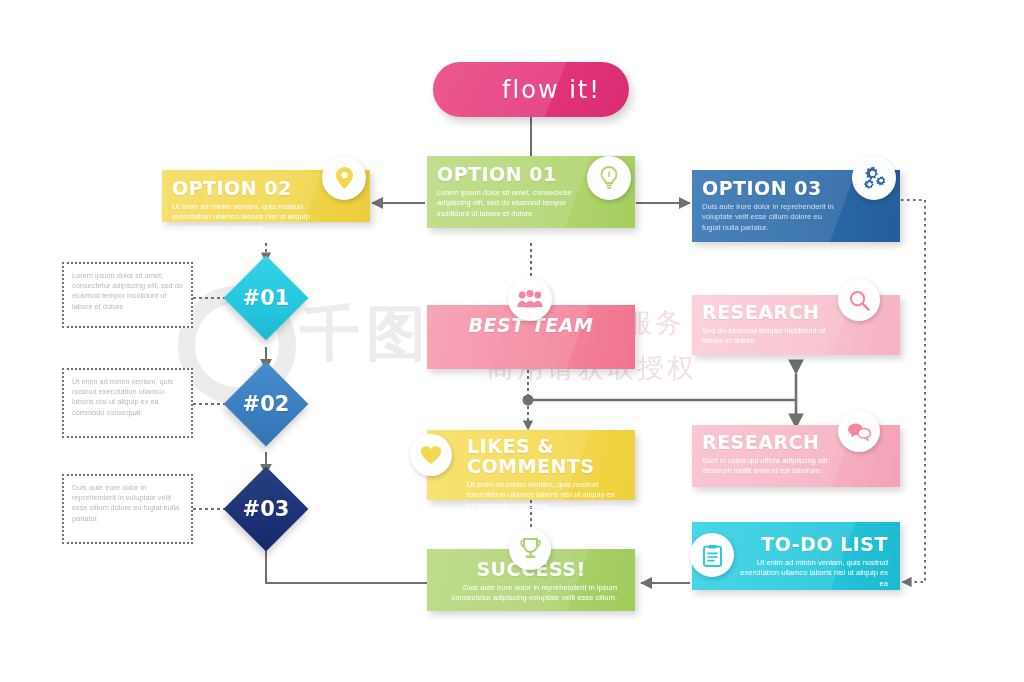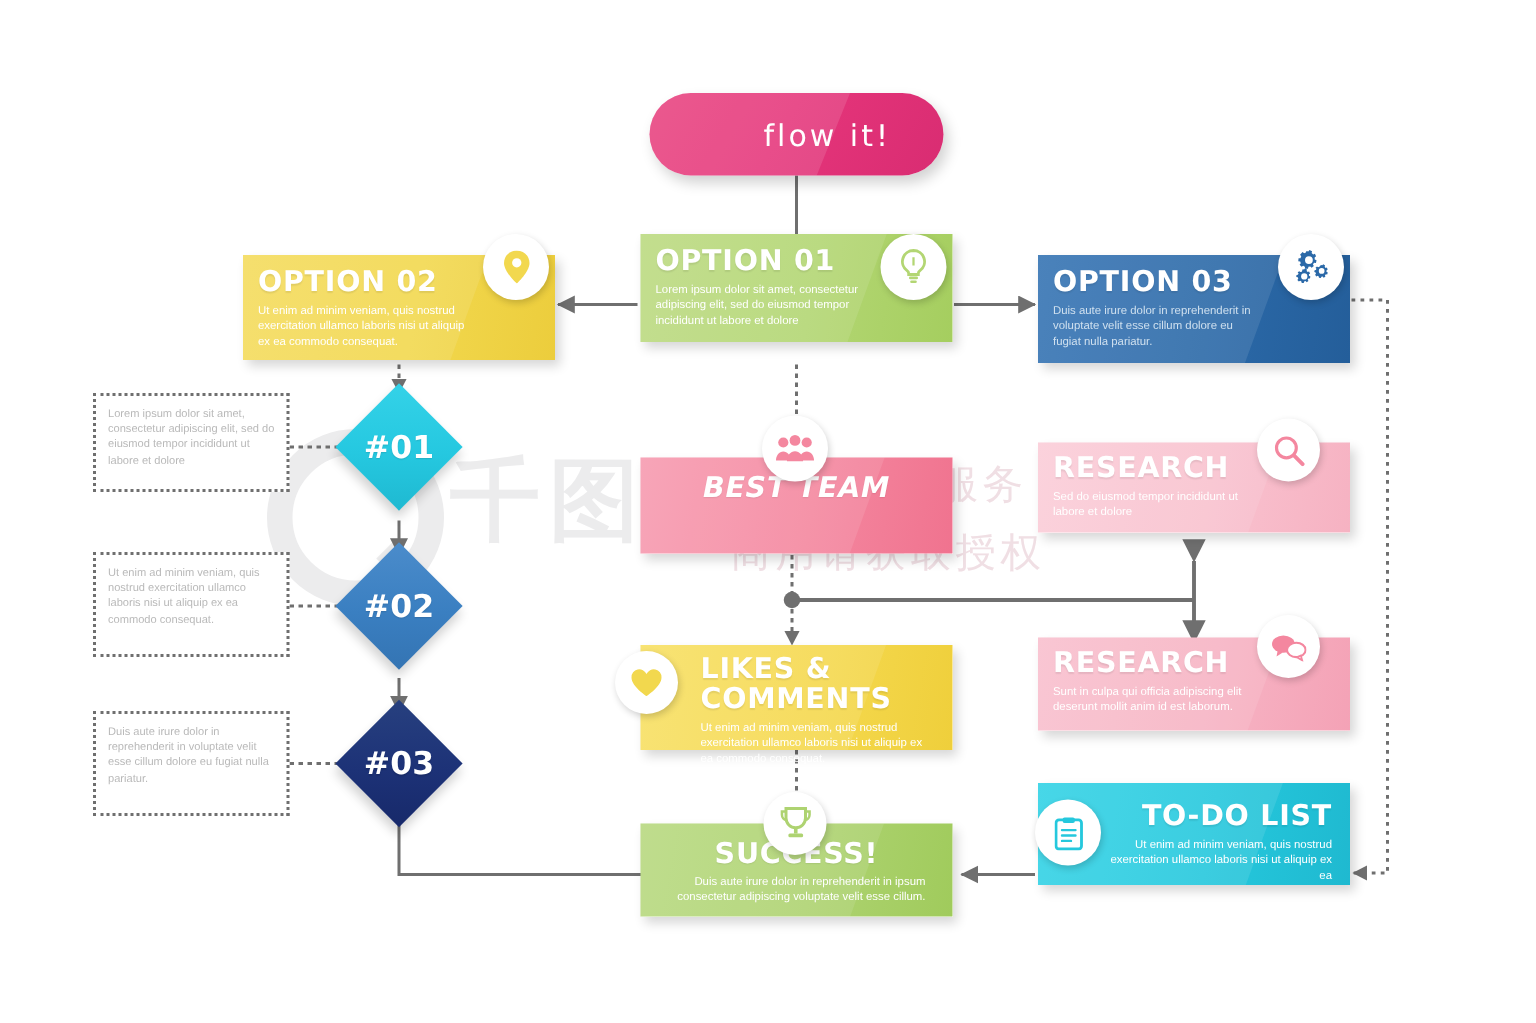--- a/index.html
+++ b/index.html
@@ -62,21 +62,21 @@
 
   
   #pill{position:absolute;left:433px;top:62px;width:196px;height:55px;
     border-radius:28px;
     background:linear-gradient(120deg,#e8427f 0%,#e5357a 45%,#d92c72 100%);
     box-shadow:3px 5px 9px rgba(0,0,0,.18);
     display:flex;align-items:center;justify-content:center;}
   #pill .sh{position:absolute;inset:0;border-radius:28px;overflow:hidden;}
   #pill .sh:before{content:"";position:absolute;left:-10%;top:-70%;
     width:70%;height:240%;background:rgba(255,255,255,.12);transform:rotate(22deg);}
-  #pill span{position:relative;color:#fff;font-size:20px;letter-spacing:2px;
+  #pill span{position:relative;color:#fff;font-size:24px;letter-spacing:2px;
     font-family:"DejaVu Sans",sans-serif;margin-left:41px;}
 </style>
 </head>
 <body>
 
 <div id="stage">
 
   <div class="wm wm-logo"></div>
   <div class="wm wm-cn">千图</div>
   <div class="wm wm-cn2">创意服务</div>
@@ -123,21 +123,21 @@
     <line x1="690" y1="583" x2="641" y2="583" stroke="#6f6f6f" stroke-width="2" marker-end="url(#ah)"></line>
 
     <polyline points="901,200 925,200 925,582 902,582" fill="none" stroke="#6f6f6f" stroke-width="2" stroke-dasharray="2.5,3.5" marker-end="url(#ahs)"></polyline>
   </svg>
 
   <div id="pill">
     <div class="sh"></div>
     <span>flow it!</span>
   </div>
 
-  <div class="card" style="left:162px;top:170px;width:208px;height:70px;background:linear-gradient(100deg,#f4dc5e 0%,#f2d84e 55%,#eccd3c 100%);">
+  <div class="card" style="left:162px;top:170px;width:208px;height:52px;background:linear-gradient(100deg,#f4dc5e 0%,#f2d84e 55%,#eccd3c 100%);">
     <div class="sheen"></div>
     <div class="ttl" style="margin:8px 0 0 10px;">OPTION 02</div>
     <div class="bdy" style="margin:4px 58px 0 10px;">Ut enim ad minim veniam, quis nostrud exercitation ullamco laboris nisi ut aliquip ex ea commodo consequat.</div>
   </div>
   <div class="badge" style="left:322px;top:156px;width:44px;height:44px;">
     <svg width="19" height="22" viewBox="0 0 19 22">
       <path d="M9.5 0C4.8 0 1 3.7 1 8.3c0 6 8.5 13.7 8.5 13.7S18 14.3 18 8.3C18 3.7 14.2 0 9.5 0z" fill="#f2d84e"></path>
       <circle cx="9.5" cy="8.2" r="3.1" fill="#ffffff"></circle>
     </svg>
   </div>

